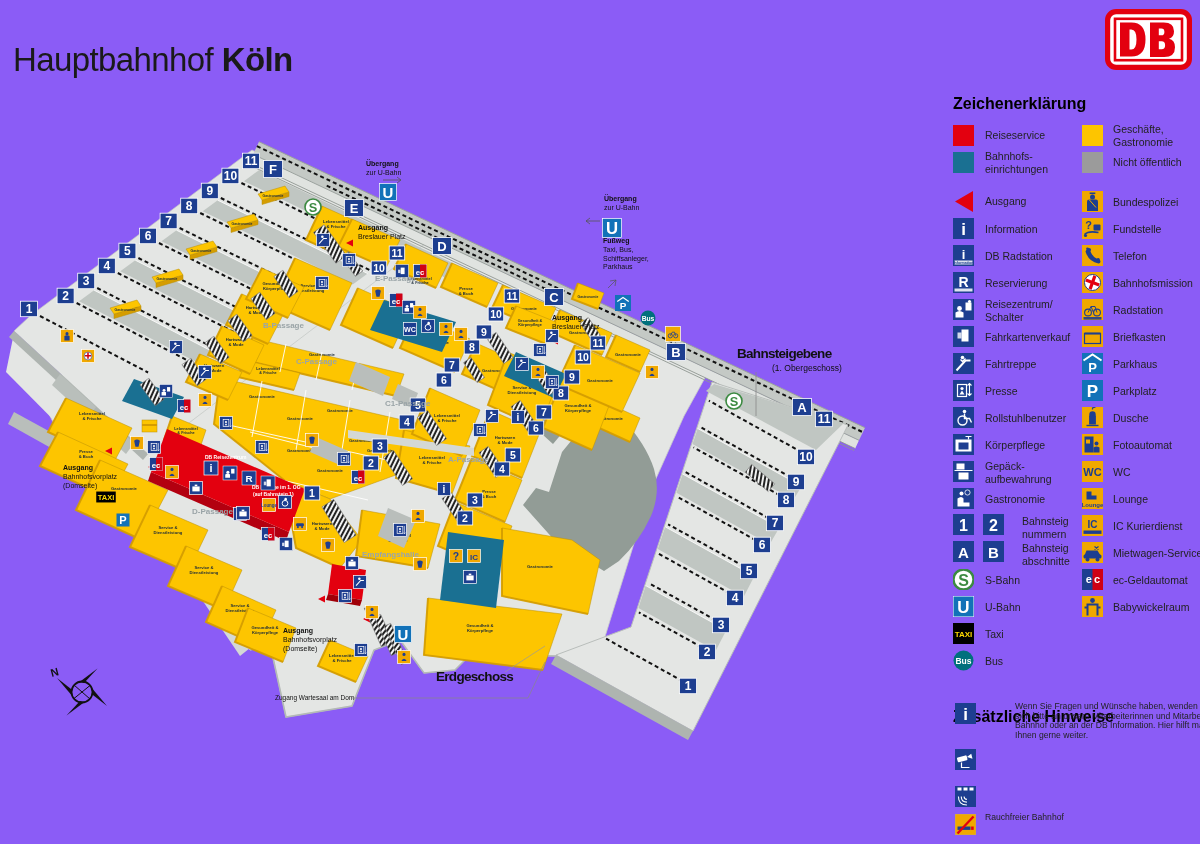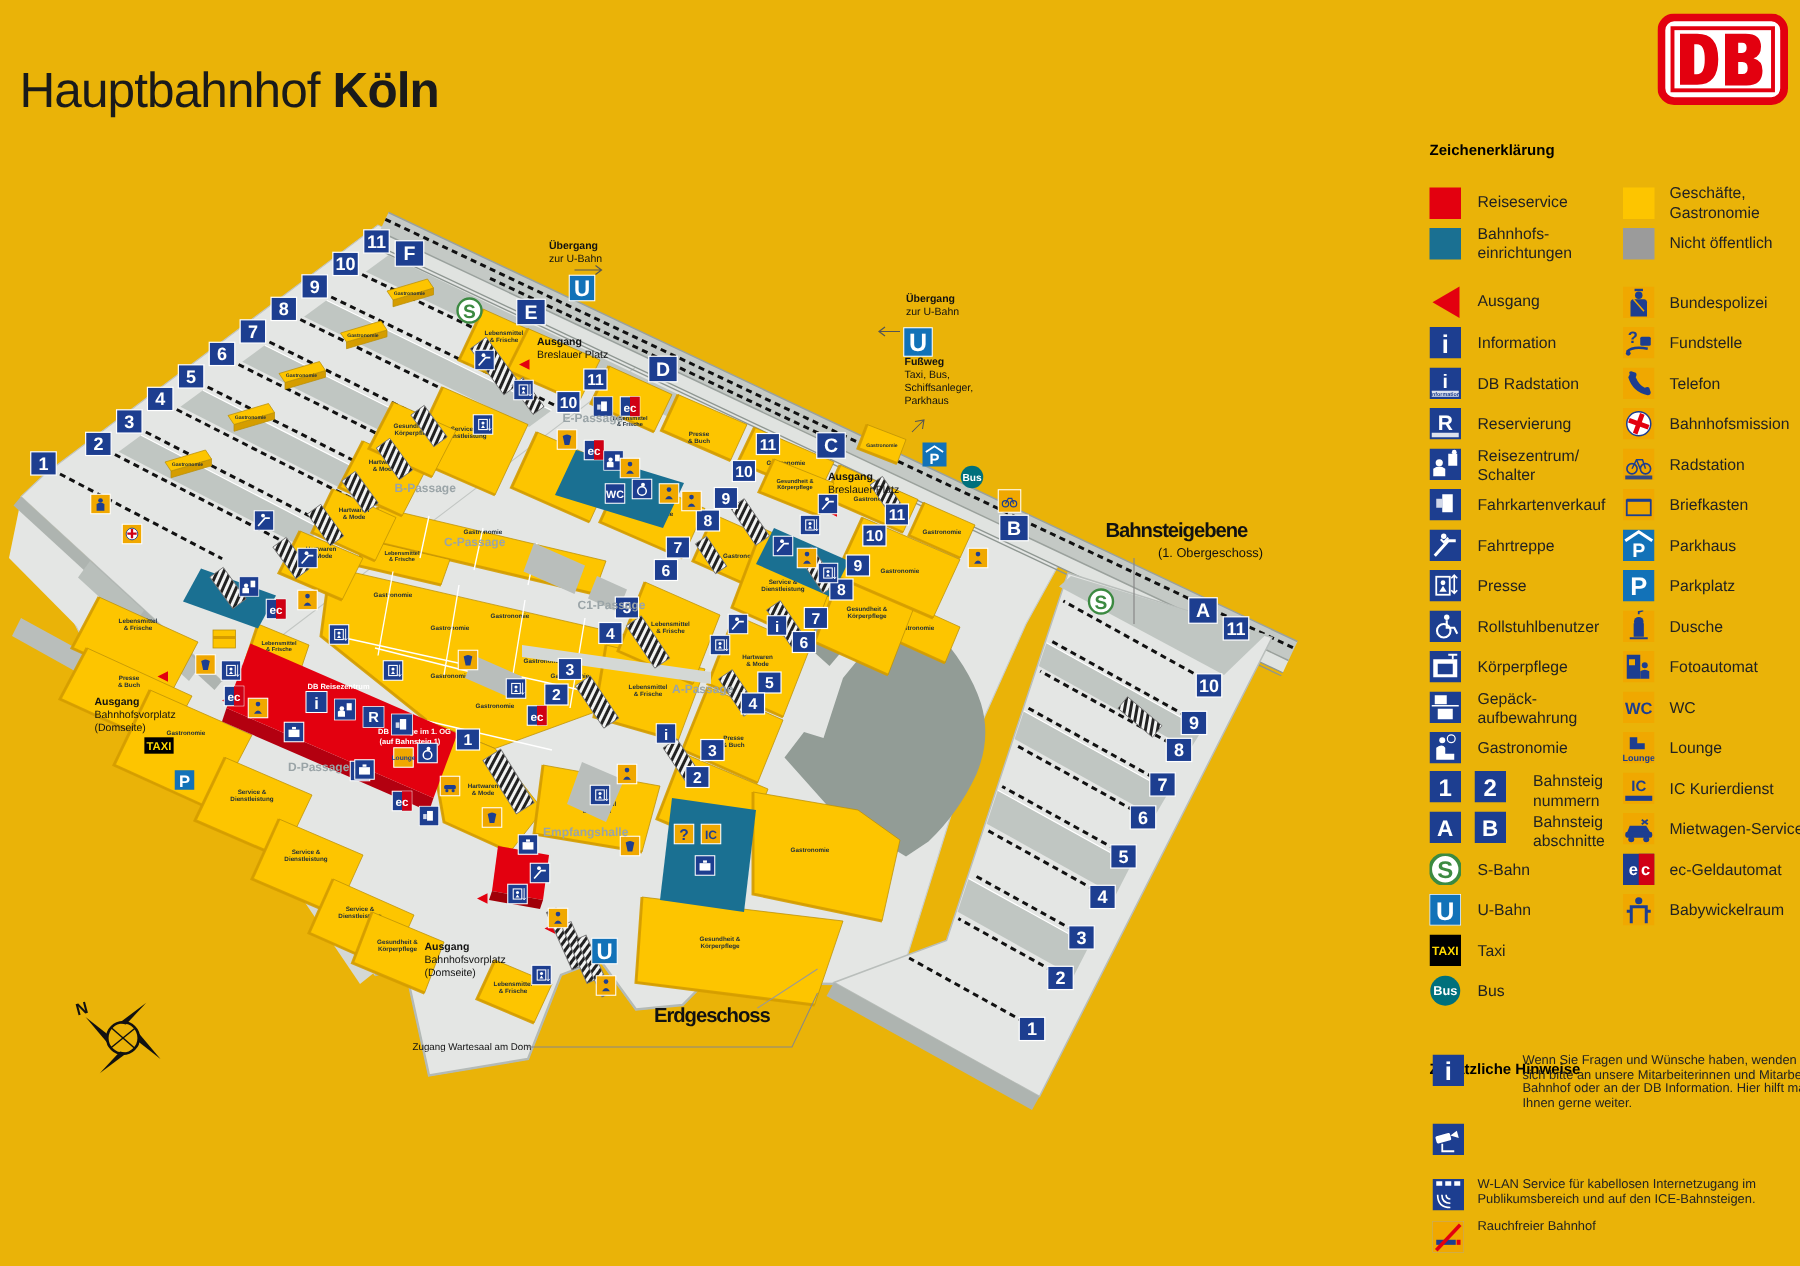--- a/index.html
+++ b/index.html
@@ -1,16 +1,16 @@
 <!DOCTYPE html>
 <html><head><meta charset="utf-8">
 <style>
 html,body{margin:0;padding:0;background:#fff}
-#page{position:relative;width:1200px;height:844px;overflow:hidden;font-family:"Liberation Sans",sans-serif;background:#eab308}
-.lh{position:absolute;font-size:10px;font-weight:bold;color:#000}
+#page{position:relative;width:1200px;height:844px;overflow:hidden;font-family:"Liberation Sans",sans-serif;background:#8b5cf6}
+.lh{position:absolute;font-size:16px;font-weight:bold;color:#000}
 .lt{position:absolute;font-size:10.5px;line-height:12.5px;color:#222}
 .nt{position:absolute;font-size:8.6px;line-height:9.6px;color:#222;width:212px}
 svg text{font-family:"Liberation Sans",sans-serif}
 </style></head>
 <body>
 <div id="page">
 
 <div style="position:absolute;left:13px;top:41px;font-size:33px;letter-spacing:-0.6px;color:#1a1a1a"><span style="font-weight:400">Hauptbahnhof </span><span style="font-weight:700">Köln</span></div>
 
 <svg style="position:absolute;left:1105px;top:9px" width="87" height="61" viewBox="0 0 87 61">
@@ -1238,20 +1238,19 @@
       <path d="M2,-2 l5,3 l0,-5 Z" fill="#fff" transform="rotate(-15)"></path>
       <path d="M-4,3 l0,5 l8,0" stroke="#fff" stroke-width="1.2" fill="none"></path>
     </svg>
 <svg style="position:absolute;left:955px;top:786px" width="21" height="21" viewBox="-10.5 -10.5 21 21">
       <rect x="-10.5" y="-10.5" width="21" height="21" fill="#1d3e90"></rect>
       <path d="M-3,6 q-2,-2 0,-4 M-5,8 q-4,-4 0,-8 M-7,10 q-6,-6 0,-12" stroke="#fff" stroke-width="1.1" fill="none" transform="rotate(-45) translate(2,-3)"></path>
       <rect x="-8" y="-9" width="4" height="3" fill="#fff"></rect>
       <rect x="-2" y="-9" width="4" height="3" fill="#fff"></rect>
       <rect x="4" y="-9" width="4" height="3" fill="#fff"></rect>
     </svg>
-<div class="nt" style="left:985px;top:785px">W-LAN Service für kabellosen Internetzugang im Publikumsbereich und auf den ICE-Bahnsteigen.</div>
 <svg style="position:absolute;left:955px;top:814px" width="21" height="21" viewBox="-10.5 -10.5 21 21">
       <rect x="-10.5" y="-10.5" width="21" height="21" fill="#f0a800" stroke="#aaa" stroke-width="0.5"></rect>
       <rect x="-8" y="2" width="13" height="3.4" fill="#1d3e90"></rect>
       <rect x="5.6" y="2" width="2.6" height="3.4" fill="#e3000f"></rect>
       <path d="M-8,9 L8,-8" stroke="#e3000f" stroke-width="2.4"></path>
     </svg>
 <div class="nt" style="left:985px;top:813px">Rauchfreier Bahnhof</div>
 </div>
 </body></html>

